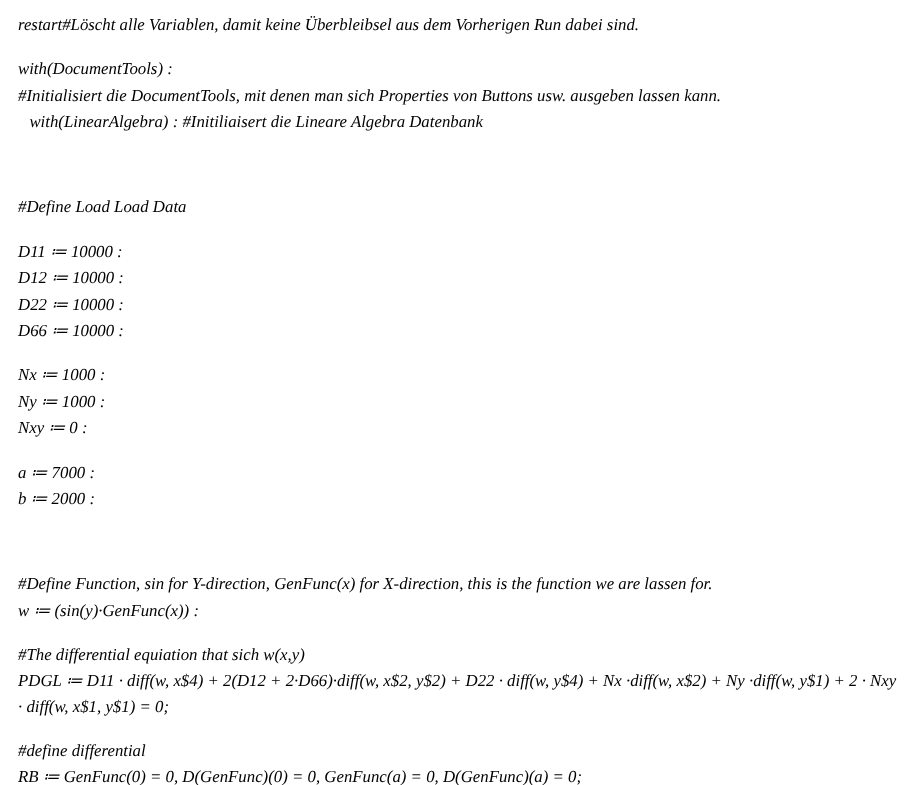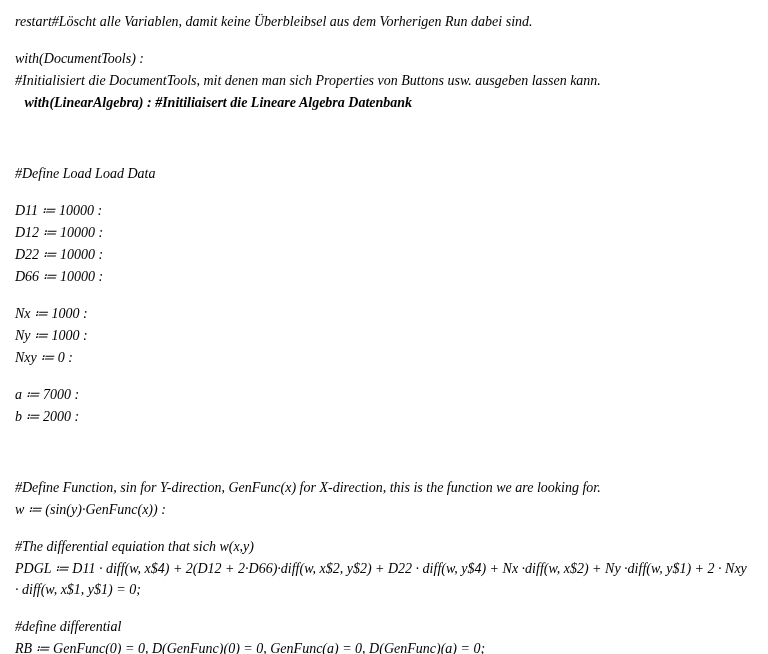--- a/index.html
+++ b/index.html
@@ -13,21 +13,20 @@
       width: 768px;
       box-sizing: border-box;
       font-style: italic;
     }
     .line {
       margin: 1px 0;
       white-space: pre-wrap;
     }
     .indent {
       padding-left: 6px;
-      font-weight: bold;
     }
     .spacer-small {
       height: 14px;
     }
     .spacer-large {
       height: 48px;
     }
   </style>
 </head>
 <body>
@@ -49,20 +48,20 @@
 <div class="spacer-small"></div>
 <div class="line">Nx ≔ 1000 :</div>
 <div class="line">Ny ≔ 1000 :</div>
 <div class="line">Nxy ≔ 0 :</div>
 <div class="spacer-small"></div>
 <div class="line">a ≔ 7000 :</div>
 <div class="line">b ≔ 2000 :</div>
 
 <div class="spacer-large"></div>
 
-<div class="line">#Define Function, sin for Y-direction, GenFunc(x) for X-direction, this is the function we are looking for.</div>
+<div class="line">#Define Function, sin for Y-direction, GenFunc(x) for X-direction, this is the function we are lassen for.</div>
 <div class="line">w ≔ (sin(y)·GenFunc(x)) :</div>
 <div class="spacer-small"></div>
 <div class="line">#The differential equiation that sich w(x,y)</div>
 <div class="line">PDGL ≔ D11 · diff(w, x$4) + 2(D12 + 2·D66)·diff(w, x$2, y$2) + D22 · diff(w, y$4) + Nx ·diff(w, x$2) + Ny ·diff(w, y$1) + 2 · Nxy · diff(w, x$1, y$1) = 0;</div>
 <div class="spacer-small"></div>
 <div class="line">#define differential</div>
 <div class="line">RB ≔ GenFunc(0) = 0, D(GenFunc)(0) = 0, GenFunc(a) = 0, D(GenFunc)(a) = 0;</div>
 
 </body></html>

